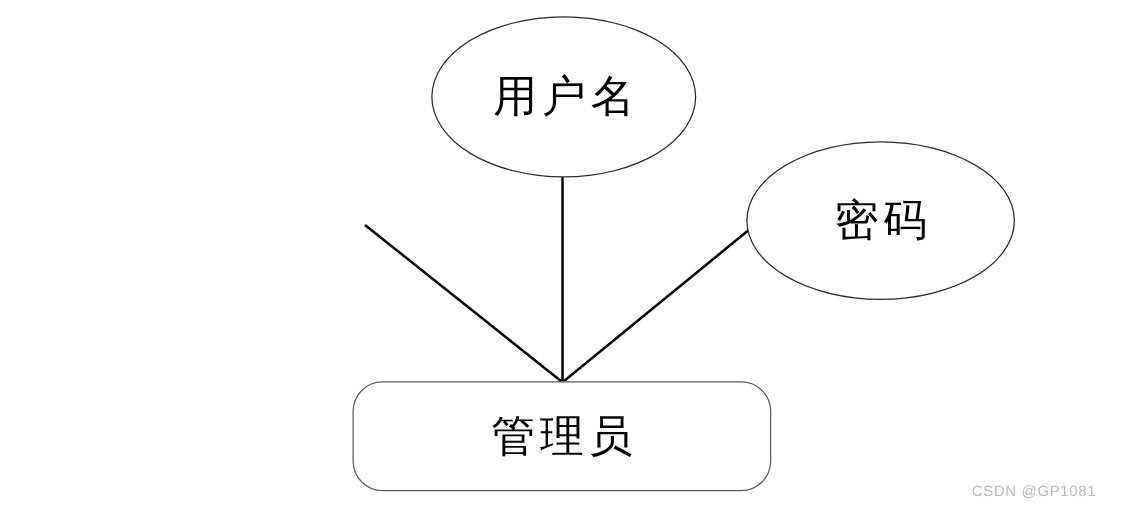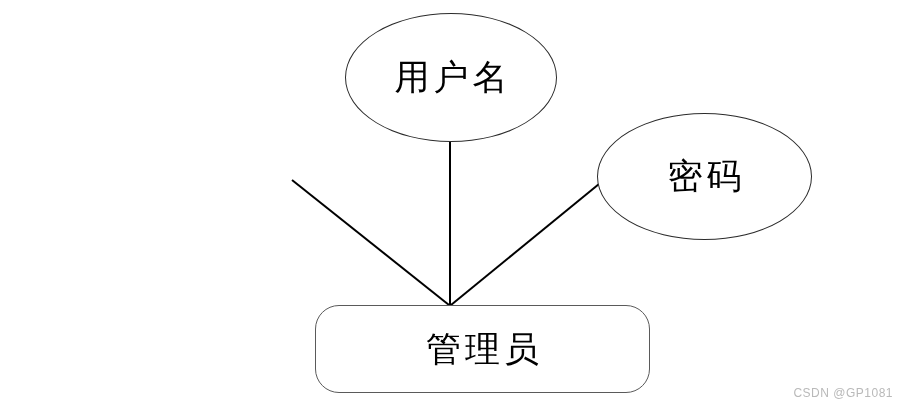--- a/index.html
+++ b/index.html
@@ -51,25 +51,24 @@
     top: 305px;
     width: 335px;
     height: 88px;
     border: 1.4px solid #5a5a5a;
     border-radius: 24px;
     background: #ffffff;
     display: flex;
     align-items: center;
     justify-content: center;
     box-sizing: border-box;
-    margin-left: 33px;
   }
   .watermark {
     position: absolute;
-    right: 4px;
+    right: 20px;
     bottom: 8px;
     font-family: "Liberation Sans", "DejaVu Sans", sans-serif;
     font-size: 12px;
     color: #b9b9b9;
     letter-spacing: 0.5px;
   }
 </style>
 </head>
 <body>
 

